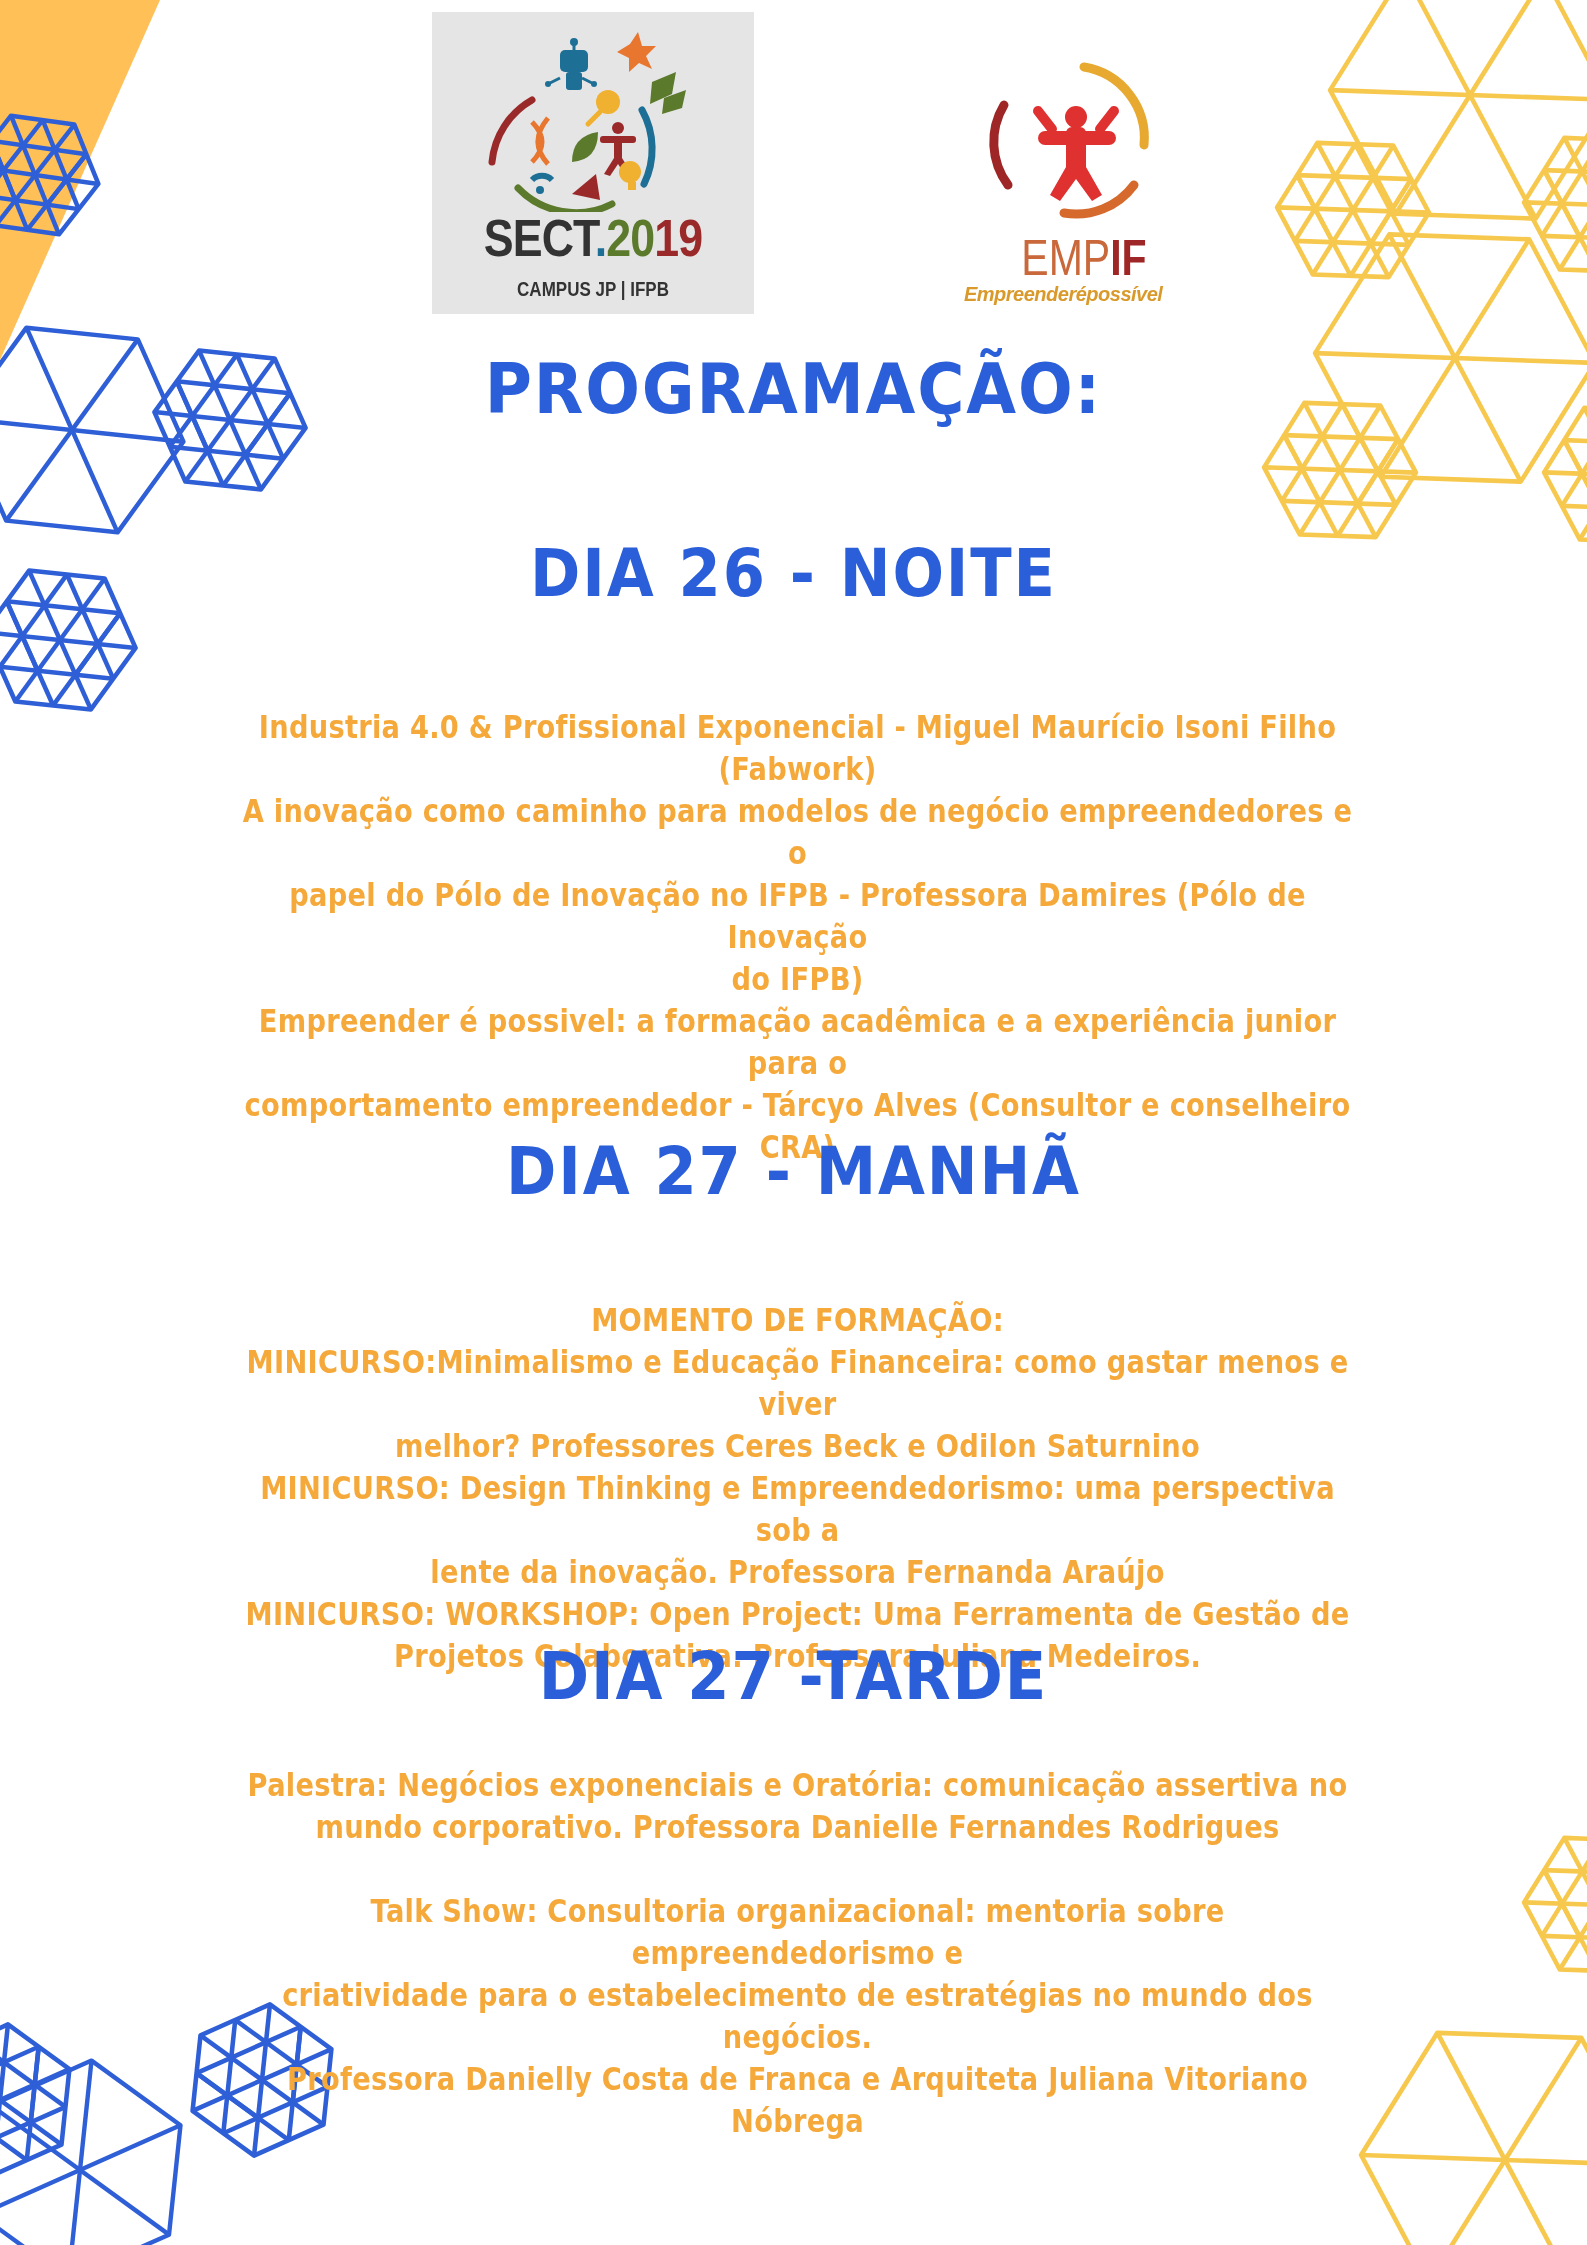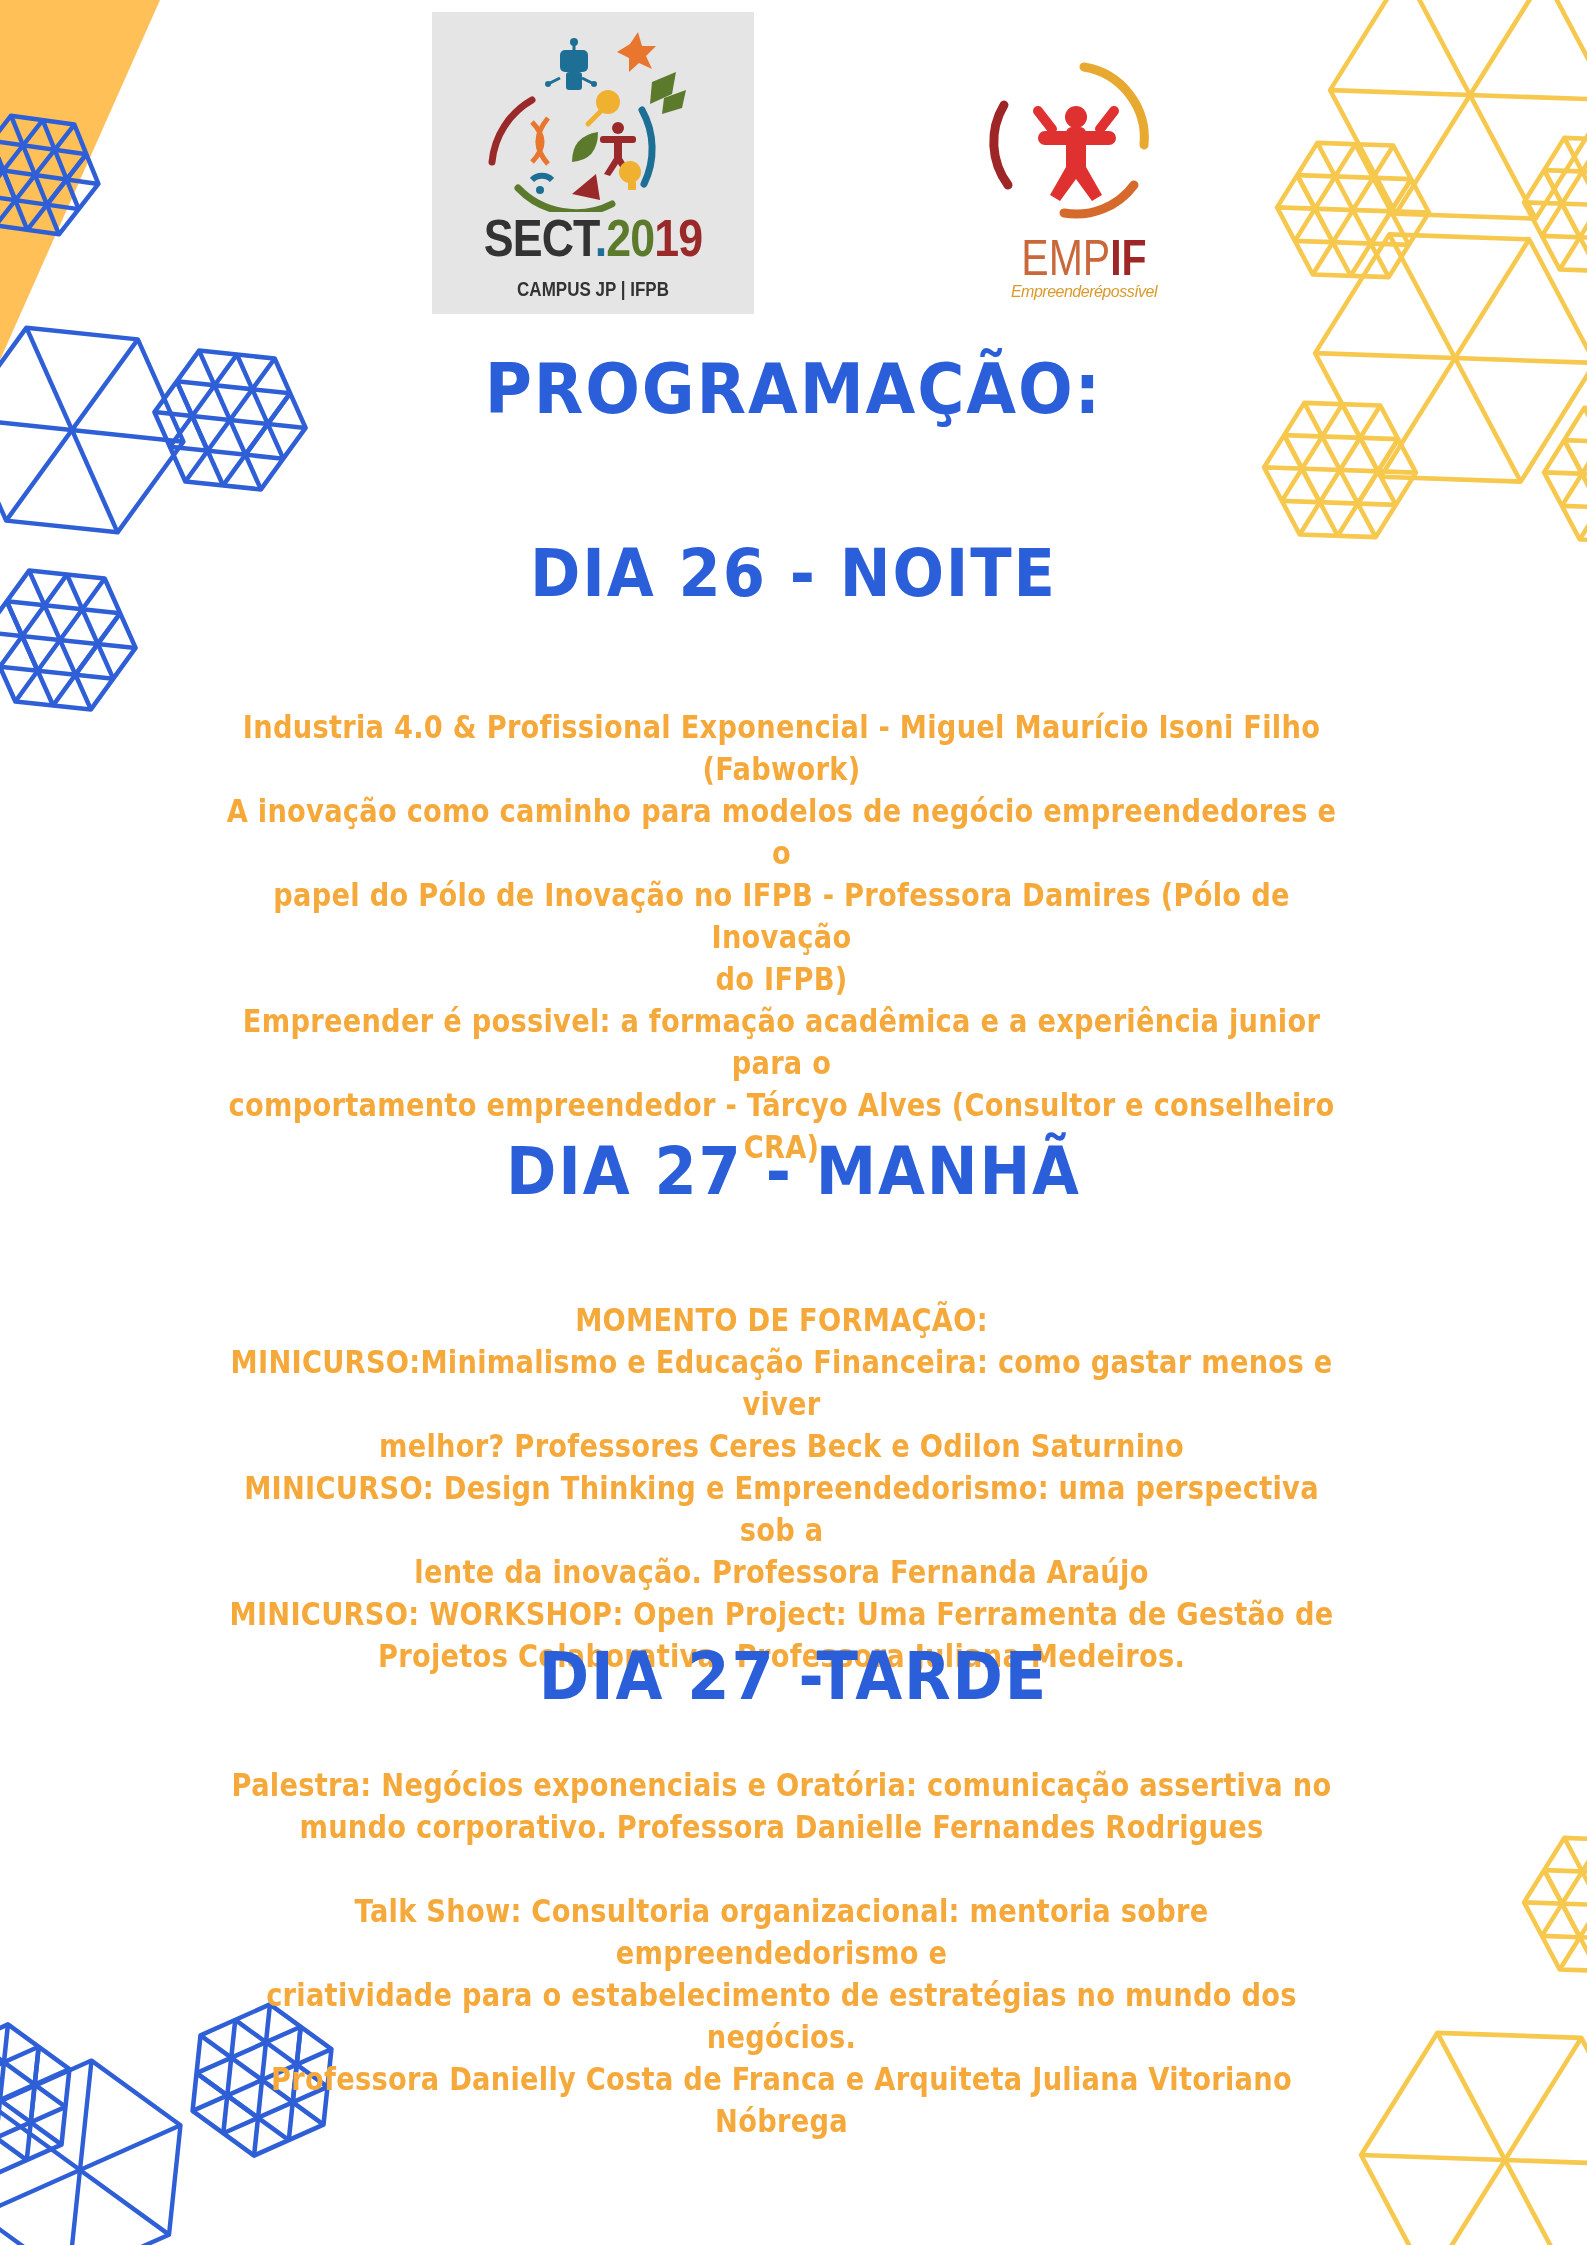--- a/index.html
+++ b/index.html
@@ -17,29 +17,29 @@
   .sect-title .y2 { color: #9a2a2a; }
   .sect-sub { position: absolute; left: 0; width: 322px; top: 266px; text-align: center;
               font-family: "Liberation Sans", sans-serif; font-weight: 700; font-size: 20px;
               color: #333333; transform: scaleX(0.85); }
   .logo-empif { position: absolute; left: 964px; top: 55px; width: 240px; height: 260px; }
   .empif-word { position: absolute; left: 0; width: 240px; top: 178px; text-align: center;
                 font-family: "Liberation Sans", sans-serif; font-size: 50px; line-height: 1;
                 transform: scaleX(0.82); }
   .empif-word .emp { color: #c9683a; font-weight: 400; }
   .empif-word .if { color: #9e2626; font-weight: 700; }
-  .empif-tag { position: absolute; left: 0; width: 240px; top: 228px; text-align: center;
-               font-family: "Liberation Sans", sans-serif; font-style: italic; font-weight: 400;
-               font-size: 16px; color: #d99a2b; letter-spacing: -0.5px; }
+  .empif-tag { position: absolute; left: 0; width: 240px; top: 228px; 
+               font-family: "Liberation Sans", sans-serif; font-style: italic; font-weight: 700;
+               font-size: 20px; color: #d99a2b; letter-spacing: -0.5px; }
   .content { position: absolute; left: 0; top: 0; width: 1587px; }
   .h-main, .h-day { position: absolute; left: 0; width: 1587px; text-align: center; color: #2b5fd9;
                     font-family: "DejaVu Sans", sans-serif; font-weight: 700; letter-spacing: 2px; }
   .h-main { top: 348px; font-size: 70px; transform: scaleX(0.92); }
   .h-day { font-size: 66px; transform: scaleX(0.92); }
-  .block { position: absolute; left: 108px; width: 1347px; text-align: center; color: #f5a93a;
+  .block { position: absolute; left: 124px; width: 1347px; text-align: center; color: #f5a93a;
            font-family: "DejaVu Sans", sans-serif; font-weight: 700; font-size: 32.5px;
            line-height: 42px; letter-spacing: 0.3px; }
   .block p { margin: 0; }
   .block .gap { height: 42px; }
   .tight { transform: scaleX(0.84); transform-origin: center top; }
 </style>
 </head>
 <body>
 
 <svg class="deco" viewBox="0 0 1587 2245" xmlns="http://www.w3.org/2000/svg">

